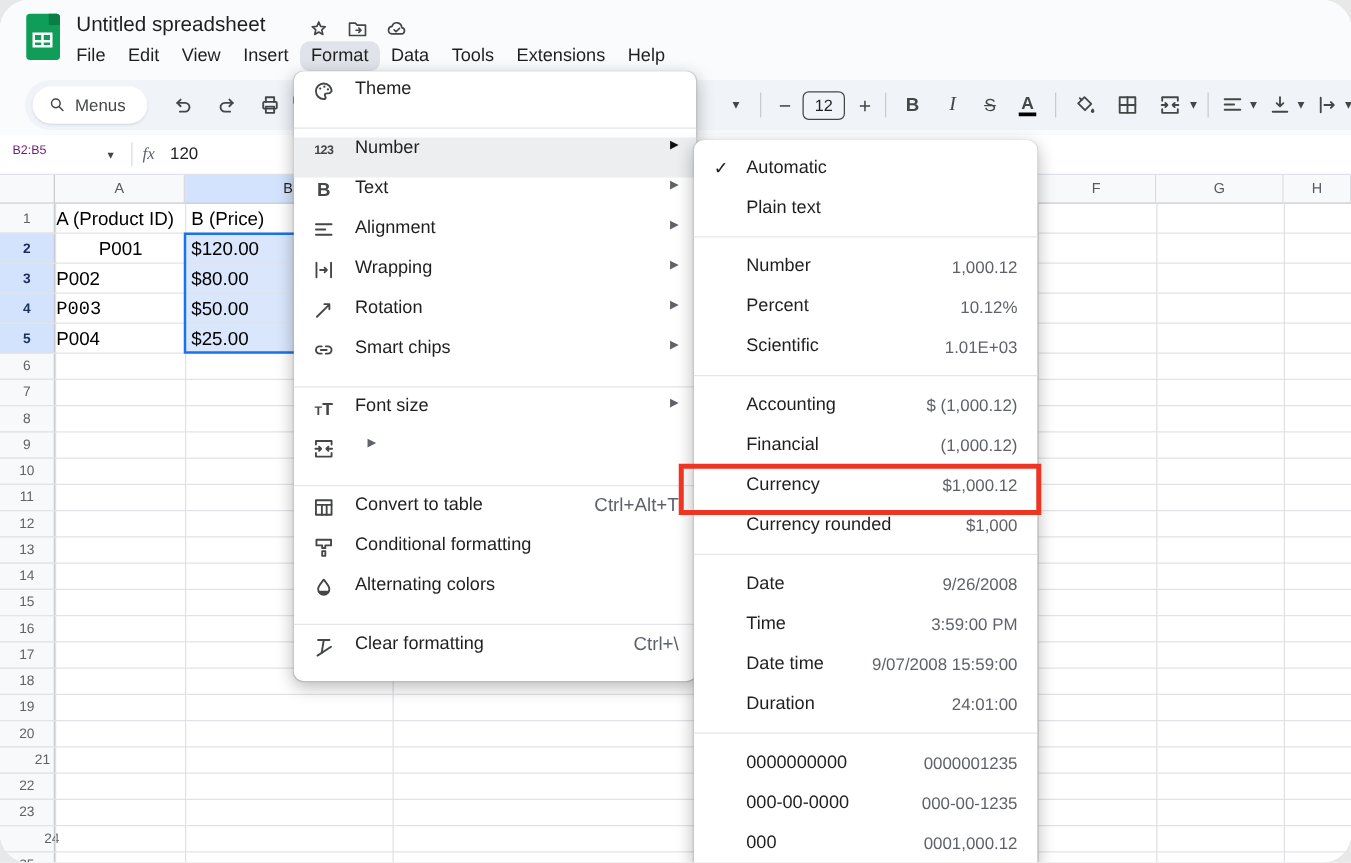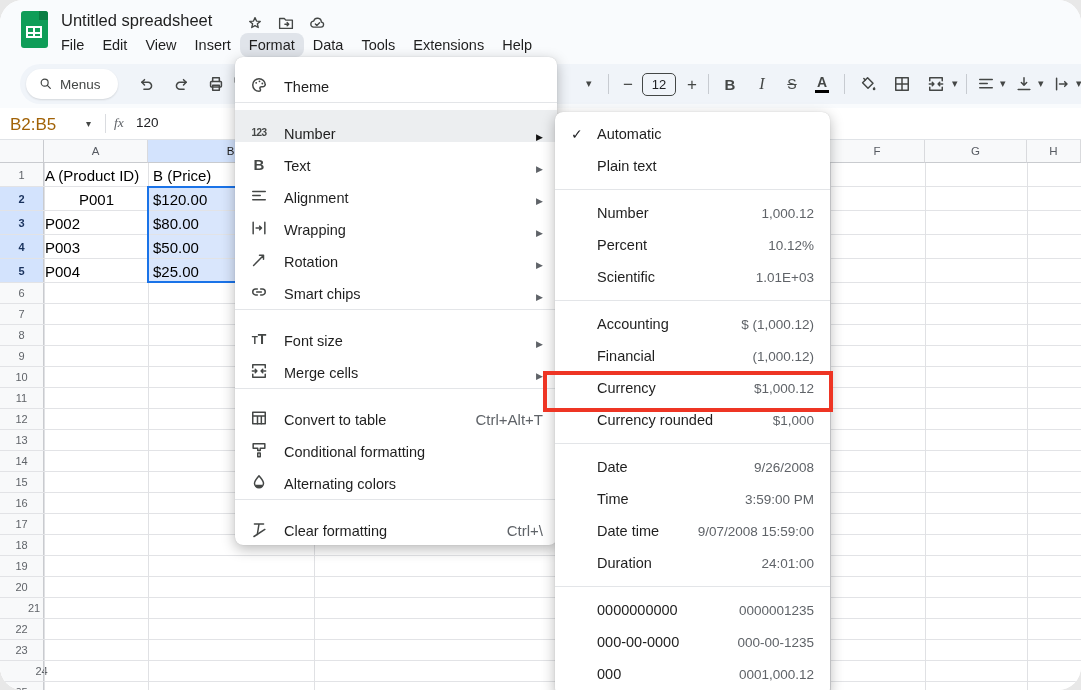--- a/index.html
+++ b/index.html
@@ -28,21 +28,21 @@
   .vsep{position:absolute;top:10px;width:1px;height:20px;background:#c7cbd1;}
   .sizebox{position:absolute;left:622px;top:9px;width:32px;height:21px;border:1.5px solid #444746;border-radius:5px;
            font-size:13px;display:flex;align-items:center;justify-content:center;background:transparent;}
   .txt-ic{font-size:17px;color:#444746;line-height:1;}
   .ic-b{font-weight:bold;font-size:15px;color:#444746;}
   .ic-i{font-family:"Liberation Serif",serif;font-style:italic;font-size:16px;color:#444746;}
   .ic-s{font-size:14px;color:#444746;text-decoration:line-through;}
   .ic-a{font-size:14px;font-weight:bold;color:#444746;border-bottom:3px solid #000;padding:0 2px 0px 2px;line-height:15px;}
   
   .formulabar{position:absolute;left:0;top:108px;width:1081px;height:31px;background:#fff;border-bottom:1px solid #e0e3e7;}
-  .namebox{position:absolute;left:10px;top:7px;font-size:17px;color:#a16207;}
+  .namebox{position:absolute;left:10px;top:7px;font-size:10px;color:#701a75;}
   .fb-caret{position:absolute;left:86px;top:10px;font-size:10px;color:#444746;}
   .fb-sep{position:absolute;left:105px;top:6px;width:1px;height:19px;background:#dadce0;}
   .fx{position:absolute;left:114px;top:7px;font-family:"Liberation Serif",serif;font-style:italic;font-size:13.5px;color:#5f6368;}
   .fb-value{position:absolute;left:136px;top:7px;font-size:13.5px;color:#202124;}
   
   #grid{position:absolute;left:0;top:140px;width:1081px;height:550px;background:#fff;}
   .col-hd{position:absolute;top:0;height:23px;background:#f8f9fa;font-size:11.5px;color:#575b62;
           display:flex;align-items:center;justify-content:center;box-sizing:border-box;border-bottom:1px solid #c9cbcf;border-right:1px solid #d9dadd;}
   .col-hd.sel{background:#d3e3fd;color:#1f1f1f;}
   .corner{position:absolute;left:0;top:0;width:44px;height:23px;background:#f8f9fa;box-sizing:border-box;
@@ -53,21 +53,21 @@
   .hline{position:absolute;left:0;width:1081px;height:1px;background:#e2e3e6;}
   .vline{position:absolute;width:1px;background:#e0e1e4;}
   .cellTxt{position:absolute;font-size:15px;color:#000;white-space:nowrap;overflow:hidden;display:flex;align-items:center;}
   .sel-tint{position:absolute;background:#d9e6fc;}
   .sel-border{position:absolute;border:2px solid #1a73e8;box-sizing:border-box;}
   
   .menu{position:absolute;background:#fff;border-radius:8px;box-shadow:0 4px 14px rgba(0,0,0,.28),0 0 1px rgba(0,0,0,.2);
         padding:6px 0;z-index:10;}
   #format-menu{left:235px;top:57px;width:322px;}
   #number-submenu{left:555px;top:112px;width:275px;height:584px;box-sizing:border-box;}
-  .mi{display:flex;align-items:flex-end;height:32px;padding:0 14px 0 14px;font-size:14.5px;color:#1f1f1f;}
+  .mi{display:flex;align-items:flex-start;height:32px;padding:0 14px 0 14px;font-size:14.5px;color:#1f1f1f;}
   .mi.hl{background:#eceef0;}
   .mi .icn{width:20px;height:20px;margin-right:15px;display:inline-flex;align-items:center;justify-content:center;flex:none;}
   .mi .lbl{flex:1;white-space:nowrap;}
   .mi .sc{font-size:15px;color:#5f6368;margin-left:8px;}
   .mi .arrow{font-size:9px;color:#5f6368;margin-left:10px;}
   .mi.hl .arrow{color:#111;}
   .msep{height:1px;background:#e3e5e8;margin:7px 0;}
   .smi{display:flex;align-items:center;height:32px;padding:0 16px;font-size:14.5px;color:#1f1f1f;}
   .smi .chk{width:26px;flex:none;font-size:14px;color:#202124;}
   .smi .lbl{flex:1;white-space:nowrap;}
@@ -284,21 +284,21 @@
       <div class="vline" style="left: 314px; top: 23px; height: 527px;"></div>
       <div class="vline" style="left: 830px; top: 23px; height: 527px;"></div>
       <div class="vline" style="left: 925px; top: 23px; height: 527px;"></div>
       <div class="vline" style="left: 1027px; top: 23px; height: 527px;"></div>
       <div class="cellTxt" style="left: 45px; top: 23px; width: 102px; height: 24px;">A (Product ID)</div>
       <div class="cellTxt" style="left: 153px; top: 23px; width: 159px; height: 24px;">B (Price)</div>
       <div class="cellTxt" style="left: 35px; top: 47px; width: 118px; height: 24px; margin-left: 44px;">P001</div>
       <div class="cellTxt" style="left: 153px; top: 47px; width: 159px; height: 24px;">$120.00</div>
       <div class="cellTxt" style="left: 45px; top: 71px; width: 102px; height: 24px;">P002</div>
       <div class="cellTxt" style="left: 153px; top: 71px; width: 159px; height: 24px;">$80.00</div>
-      <div class="cellTxt" style="left: 45px; top: 95px; width: 120px; height: 24px;">P003</div>
+      <div class="cellTxt" style="left: 45px; top: 95px; width: 120px; height: 24px; font-family: Liberation Mono, monospace;">P003</div>
       <div class="cellTxt" style="left: 153px; top: 95px; width: 159px; height: 24px;">$50.00</div>
       <div class="cellTxt" style="left: 45px; top: 119px; width: 102px; height: 24px;">P004</div>
       <div class="cellTxt" style="left: 153px; top: 119px; width: 159px; height: 24px;">$25.00</div>
       <div class="sel-border" style="left: 147px; top: 46px; width: 167px; height: 97px;"></div>
     </div>
 
   <div class="menu" id="format-menu">
       <div class="mi">
         <span class="icn">
           <svg viewBox="0 0 24 24">
@@ -369,21 +369,20 @@
         <span class="lbl">Font size</span>
         <span class="arrow">▶</span>
       </div>
       <div class="mi">
         <span class="icn">
           <svg viewBox="0 0 24 24">
             <path d="M4.5 8V4.5h15V8M4.5 16v3.5h15V16"></path>
             <path d="M4 12h5.5M7.5 10l2 2-2 2M20 12h-5.5M16.5 10l-2 2 2 2"></path>
           </svg>
         </span>
-        <span class="lbl">Merge cells</span>
         <span class="arrow">▶</span>
       </div>
       <div class="msep"></div>
       <div class="mi">
         <span class="icn">
           <svg viewBox="0 0 24 24">
             <rect x="4.5" y="5" width="15" height="14"></rect>
             <path d="M4.5 9.5h15M10.2 9.5V19M14.8 9.5V19"></path>
           </svg>
         </span>

